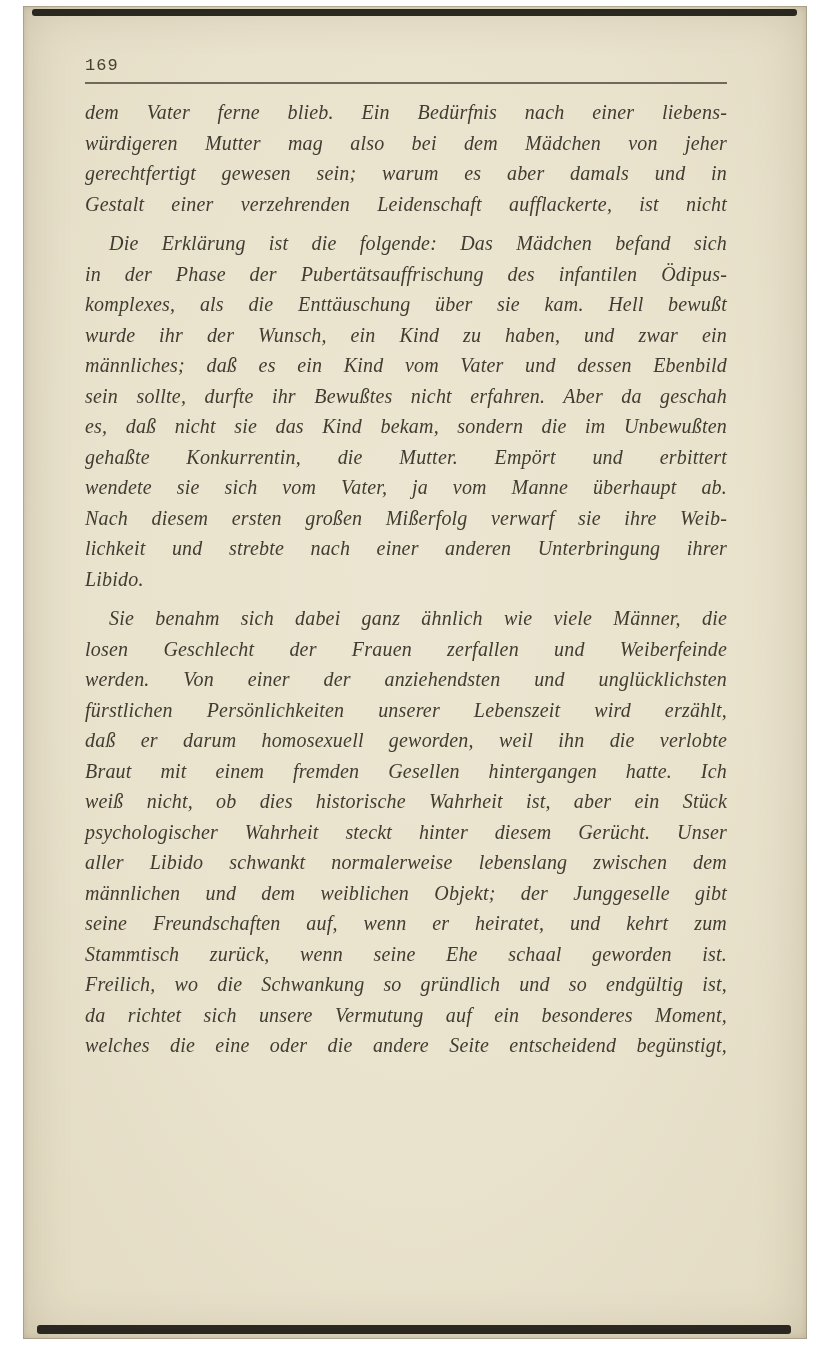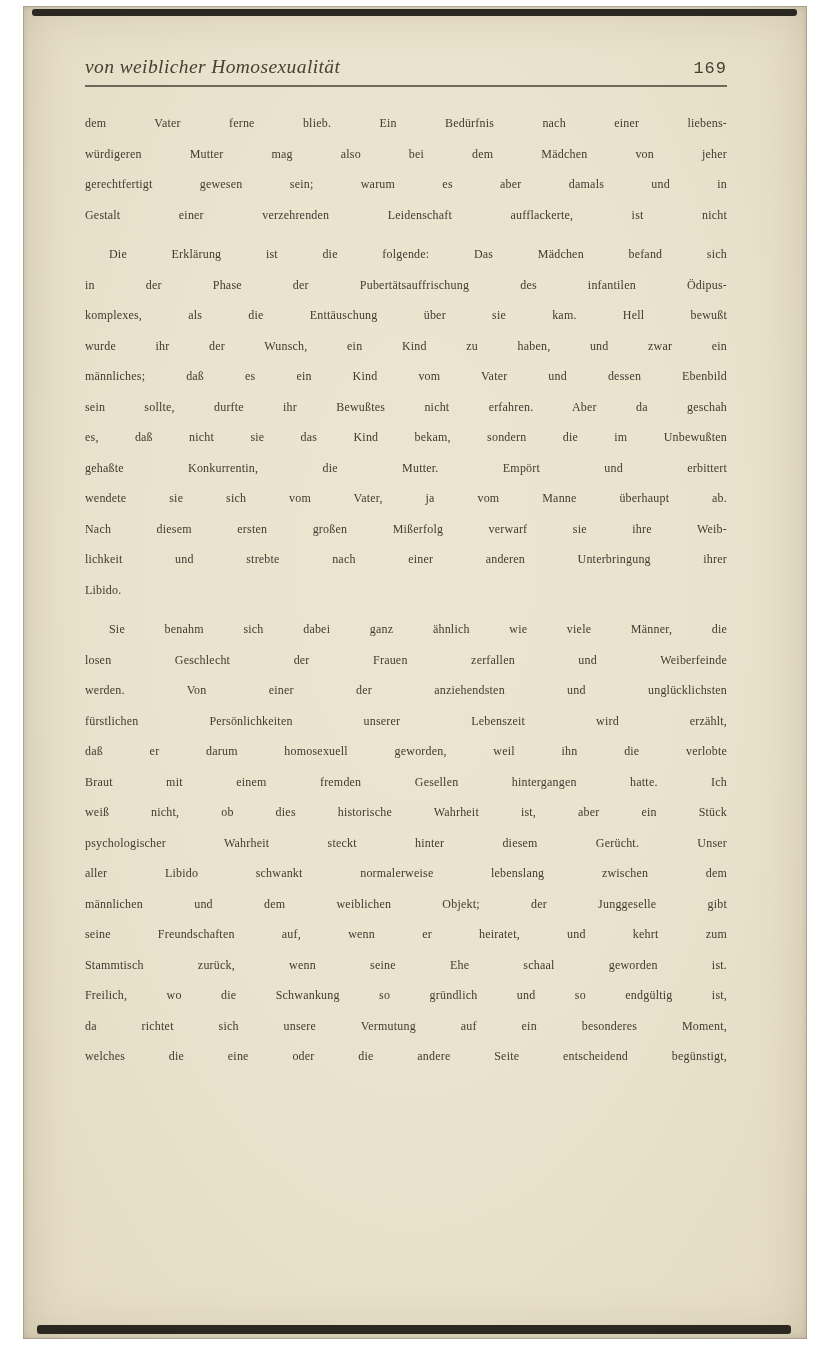--- a/index.html
+++ b/index.html
@@ -48,46 +48,46 @@
     font-size: 17px;
     letter-spacing: 1px;
     font-family: Liberation Mono, monospace;
   }
   .header-rule {
     margin-top: 7px;
     border: none;
     border-top: 2px solid rgba(72, 66, 52, 0.75);
   }
   .body-text {
-    margin-top: 21px;
-    font-size: 12px;
+    margin-top: 13px;
+    font-size: 20px;
     line-height: 30.5px;
     color: #403c31;
     letter-spacing: 0.2px;
+    font-style: italic;
   }
   .paragraph { margin-bottom: 9px; }
   .paragraph:last-child { margin-bottom: 0; }
   .line {
     text-align: justify;
     text-align-last: justify;
     white-space: normal;
   }
   .line.first { text-indent: 24px; }
   .line.last { text-align-last: left; }
 </style>
 </head>
 <body>
 
 <div class="page">
   <div class="scan-band top"></div>
   <div class="scan-band bottom"></div>
 
   <div class="content">
     <div class="header-row">
-      <span class="running-title">von weiblicher Homosexualität</span>
       <span class="page-number">169</span>
     </div>
     <hr class="header-rule">
 
     <main class="body-text" id="paragraphs">
         <div class="paragraph">
           <div class="line">dem Vater ferne blieb. Ein Bedürfnis nach einer liebens-</div>
           <div class="line">würdigeren Mutter mag also bei dem Mädchen von jeher</div>
           <div class="line">gerechtfertigt gewesen sein; warum es aber damals und in</div>
           <div class="line">Gestalt einer verzehrenden Leidenschaft aufflackerte, ist nicht</div>

